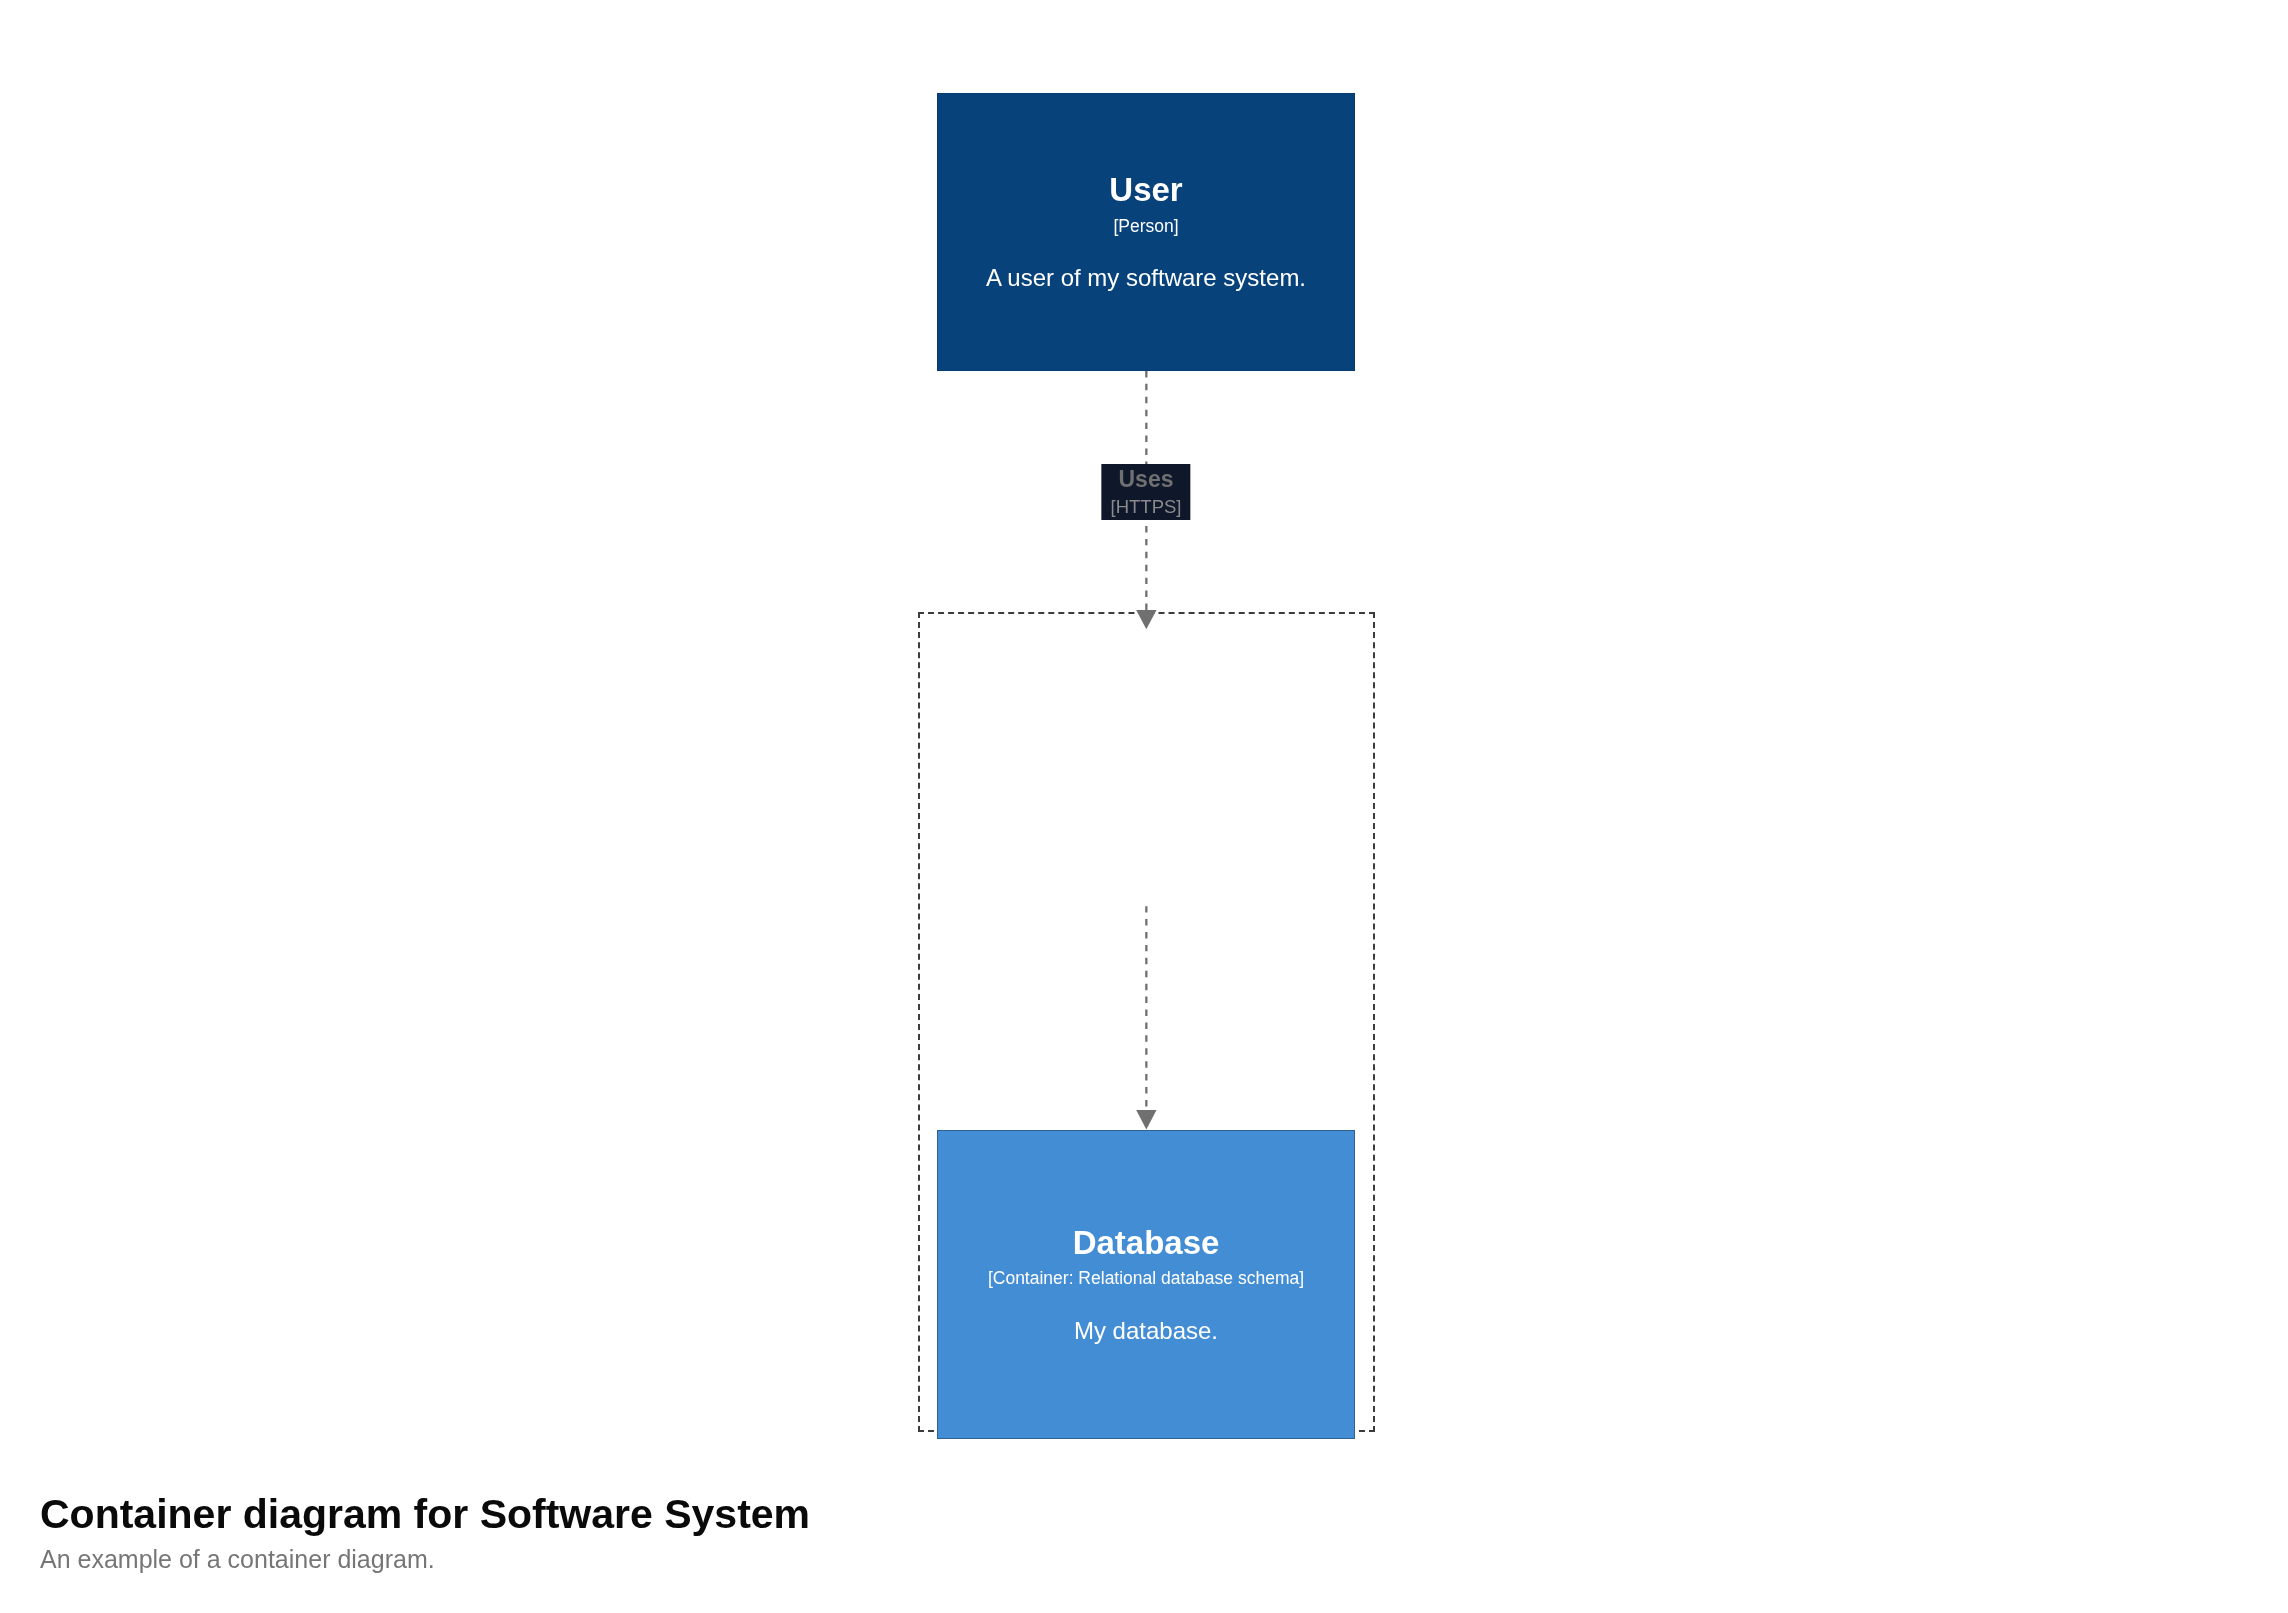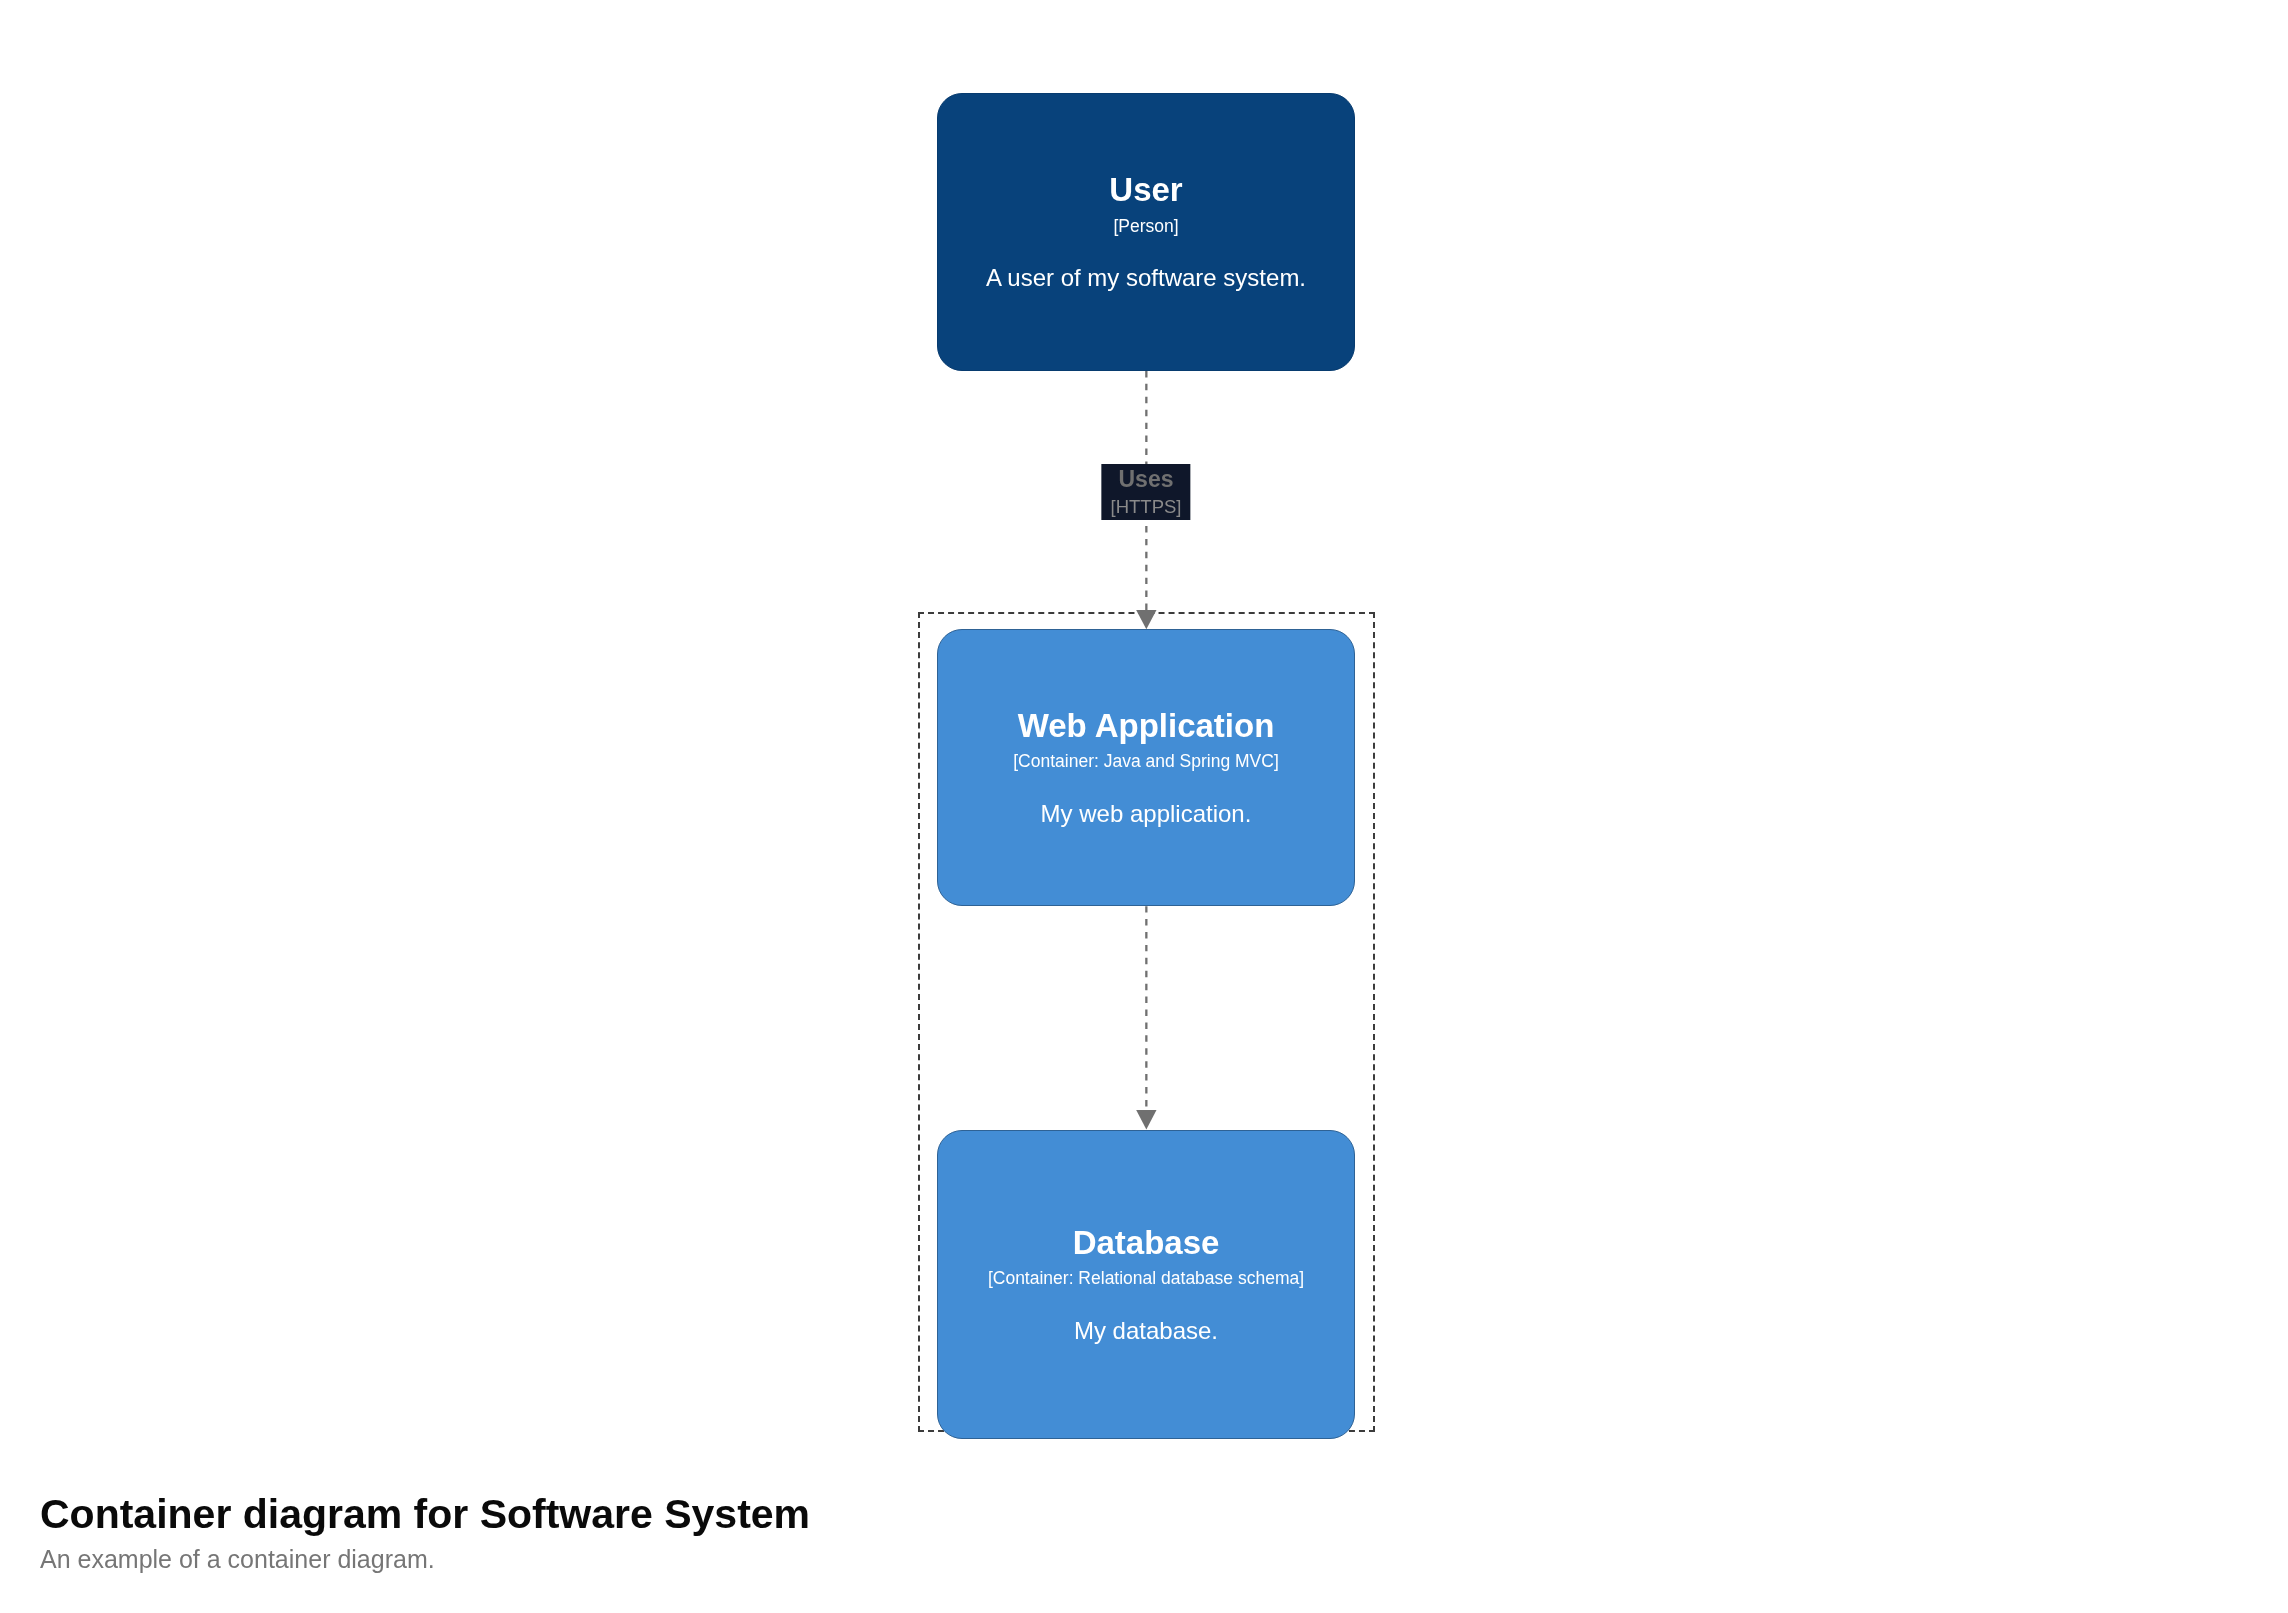--- a/index.html
+++ b/index.html
@@ -55,21 +55,20 @@
     width: 418px;
     box-sizing: border-box;
     display: flex;
     flex-direction: column;
     align-items: center;
     justify-content: center;
     text-align: center;
     color: var(--element-text, #ffffff);
     z-index: 3;
     padding: 0 16.6px;
-    border-radius: 25px;
   }
   .element.person {
     top: 93px;
     height: 278px;
     background: var(--person-fill, #08427b);
     border: 1.8px solid var(--person-border, #073b6f);
   }
   .element.webapp {
     top: 629px;
     height: 277px;
@@ -163,25 +162,20 @@
     <div class="el-name">User</div>
     <div class="el-meta">[Person]</div>
     <div class="el-desc">A user of my software system.</div>
   </div>
 
   <div class="rel-label rel-1">
     <div class="rel-name">Uses</div>
     <div class="rel-tech">[HTTPS]</div>
   </div>
 
-  <div class="element webapp">
-    <div class="el-name">Web Application</div>
-    <div class="el-meta">[Container: Java and Spring MVC]</div>
-    <div class="el-desc">My web application.</div>
-  </div>
 
 
   <div class="element database">
     <div class="el-name">Database</div>
     <div class="el-meta">[Container: Relational database schema]</div>
     <div class="el-desc">My database.</div>
   </div>
 
   <div class="footer">
     <h1 class="footer-title">Container diagram for Software System</h1>

